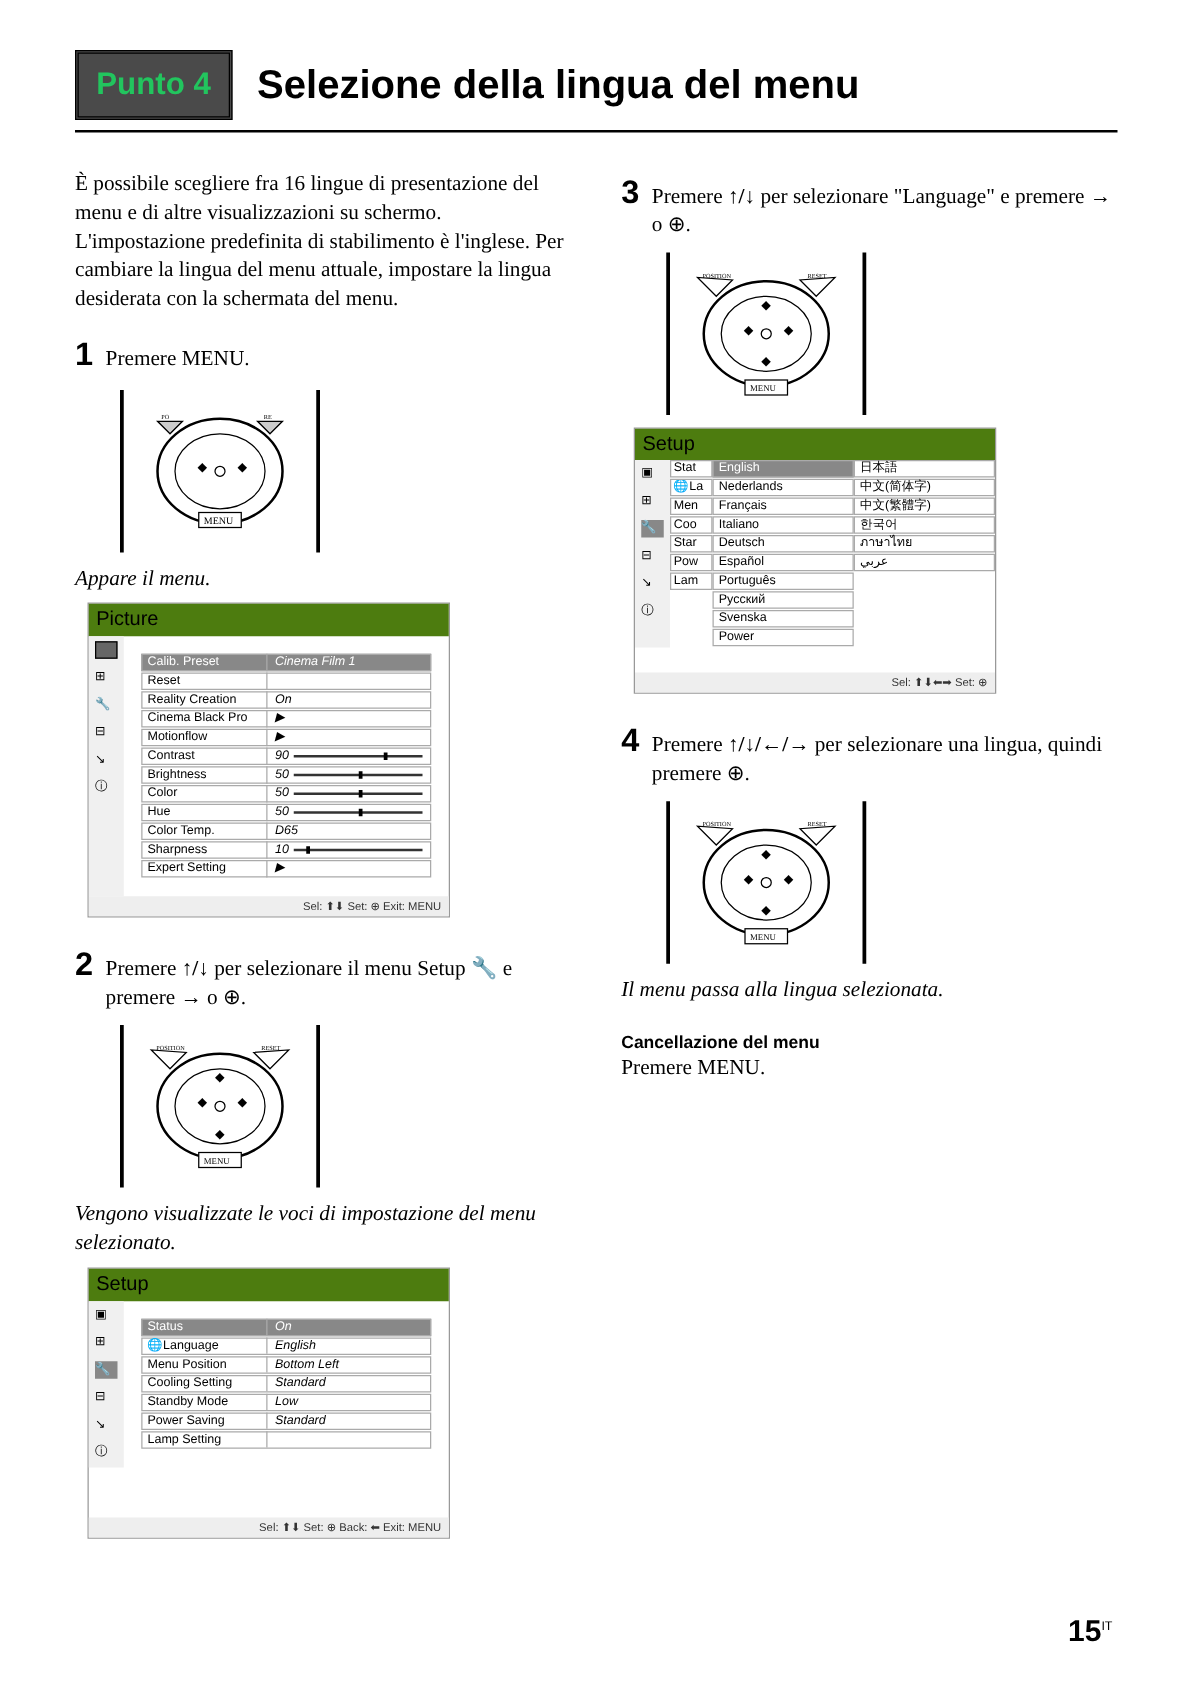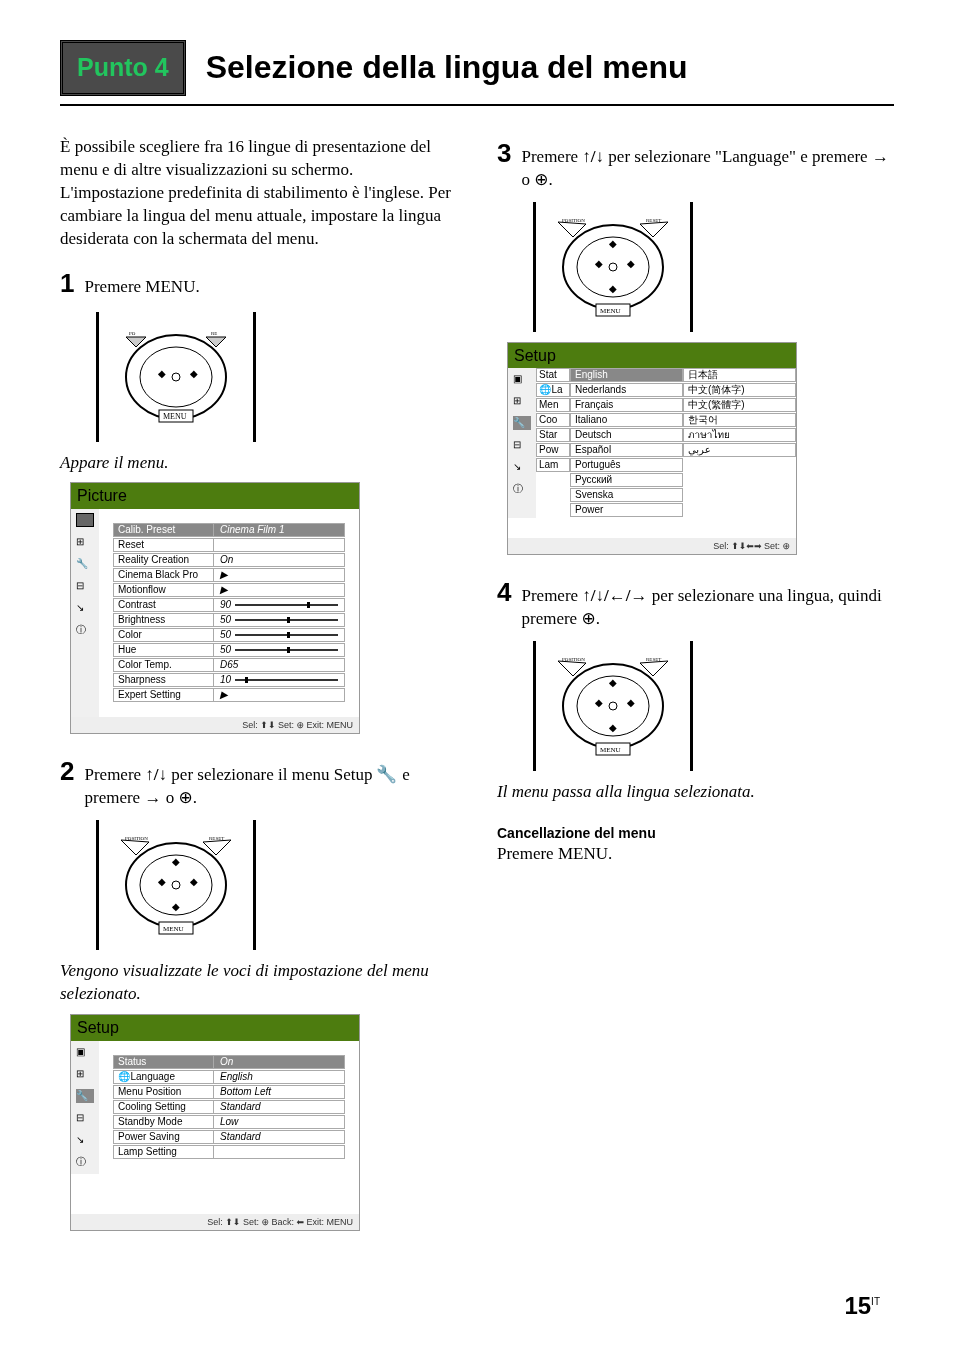--- a/index.html
+++ b/index.html
@@ -24,21 +24,21 @@
   .menu-icons span { display:block; width:18px; height:14px; }
   .menu-rows { flex: 1; padding: 14px; }
   .menu-row { display: flex; border: 1px solid #aaa; margin-bottom: 1px; height: 14px; align-items:center; }
   .menu-row.sel { background: #888; color: #fff; }
   .menu-row .label { flex: 0 0 100px; padding-left: 4px; border-right: 1px solid #aaa; white-space: nowrap; overflow: hidden; }
   .menu-row .value { flex: 1; padding-left: 6px; display:flex; align-items:center; gap:4px;font-style:italic; }
   .slider { flex:1; height:2px; background:#333; position:relative; margin-right:6px;}
   .slider .knob { position:absolute; top:-2px; width:3px; height:6px; background:#000; }
   .menu-footer { text-align: right; font-size: 9px; padding: 2px 6px; color: #333; background:#eee; }
   .arrow { font-weight: bold; }
-  .page-num { position: absolute; bottom: 30px; right: 74px; font-family: Arial, sans-serif; font-size: 24px; font-weight: bold; }
+  .page-num { position: absolute; bottom: 30px; right: 64px; font-family: Arial, sans-serif; font-size: 24px; font-weight: bold; }
   .page-num sup { font-size: 10px; vertical-align: super; font-weight: normal; }
   .subtitle { font-family: Arial, sans-serif; font-weight: bold; font-size: 14px; margin-top: 10px; }
   .lang-list { display:flex; }
   .lang-col { flex:1; }
   .lang-row { border:1px solid #aaa; height:14px; padding-left:4px; display:flex; align-items:center; margin-bottom:1px; }
   .lang-row.sel { background:#888; color:#fff; }
   .partial { width:34px; border:1px solid #aaa; padding-left:2px; height:14px; display:flex; align-items:center; margin-bottom:1px; white-space:nowrap; overflow:hidden; }
   .side-col { display:flex; flex-direction:column; }
 </style>
 </head>

